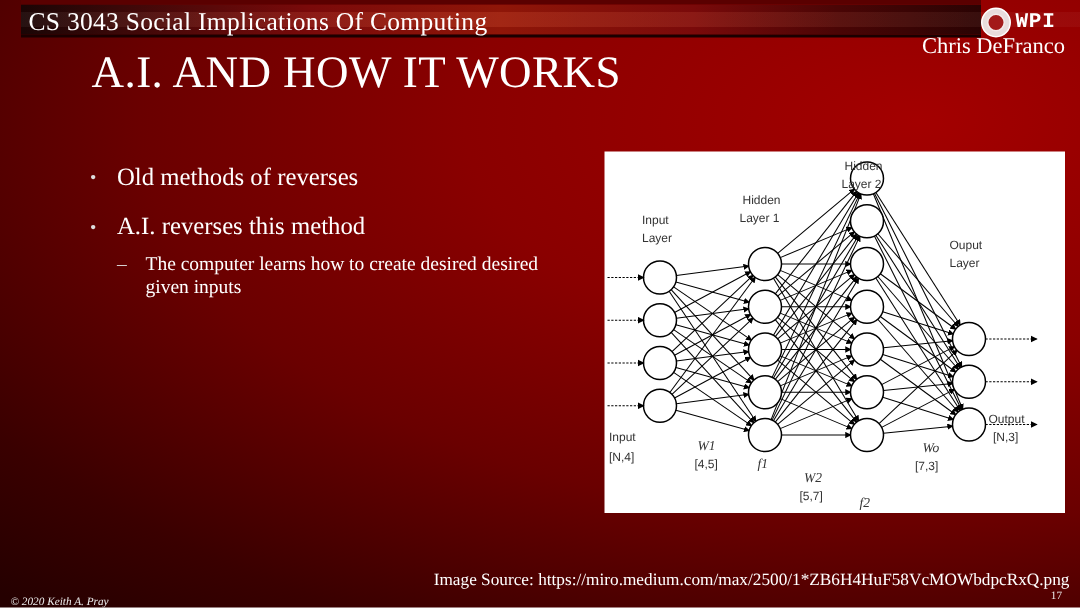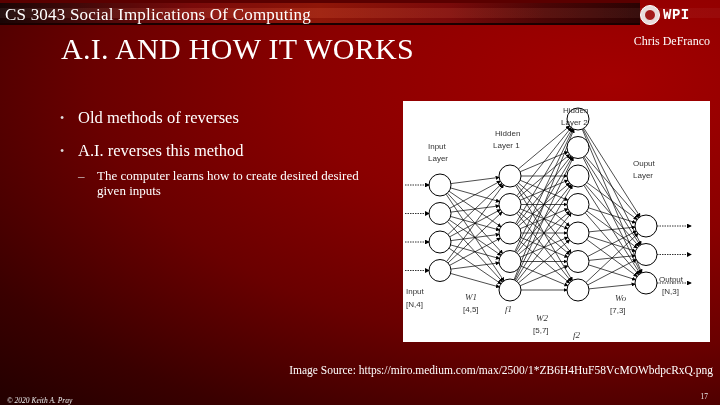--- a/index.html
+++ b/index.html
@@ -3,21 +3,21 @@
 <meta charset="utf-8">
 <style>
   html, body { margin:0; padding:0; }
   body {
     width:720px; height:405px; overflow:hidden; position:relative;
     font-family: "DejaVu Serif", "Liberation Serif", serif;
     background: radial-gradient(ellipse 120% 110% at 85% 20%, #a30000 0%, #8a0000 35%, #6a0000 60%, #3a0000 85%, #250000 100%);
     color:#fff;
   }
   .topbar {
-    position:absolute; left:0; top:0; width:640px; height:25px;
+    position:absolute; left:14px; top:0; width:640px; height:25px;
     background: linear-gradient(to right, #1a0505 0%, #3a0808 10%, #7a0a0a 30%, #8f1608 50%, #7a0a0a 70%, #4a0505 85%, #2a0303 100%);
     border-top:3px solid #5a0000;
     border-bottom:2px solid #1a0000;
     box-sizing:border-box;
   }
   .topbar-shine {
     position:absolute; left:0; top:5px; width:720px; height:10px;
     background: linear-gradient(to right, rgba(255,255,255,0.05), rgba(255,120,80,0.18) 40%, rgba(255,255,255,0.04) 100%);
   }
   .course-title {
@@ -26,35 +26,35 @@
   }
   .logo {
     position:absolute; left:640px; top:1px; display:flex; align-items:center; gap:3px;
   }
   .seal {
     width:20px; height:20px; border-radius:50%; background:#e8dcdc; border:1px solid #fff;
     display:flex; align-items:center; justify-content:center; box-sizing:border-box;
   }
   .seal-inner { width:12px; height:12px; border-radius:50%; background:#a31a1a; border:1px solid #f4eaea; box-sizing:border-box; }
   .wpi-text { font-family:Liberation Mono, monospace; font-weight:bold; font-size:14px; color:#fff; letter-spacing:0.5px; line-height:22px; }
-  .author { position:absolute; right:10px; top:34px; font-size:12px; font-family:"Liberation Serif", serif; }
+  .author { position:absolute; right:10px; top:23px; font-size:15px; font-family:"Liberation Serif", serif; }
   .slide-title {
     position:absolute; left:61px; top:32px; font-size:30px; font-family:"Liberation Serif", serif;
     letter-spacing:0.3px; white-space:nowrap;
   }
   .bullets { position:absolute; left:60px; top:108px; width:320px; font-family:"Liberation Serif", serif; }
   .bullet { position:relative; padding-left:18px; font-size:16.5px; line-height:20px; margin-bottom:13px; }
   .bullet::before { content:"•"; position:absolute; left:0; top:0; font-size:12px; color:#ddd; }
   .sub { position:relative; padding-left:19px; margin-left:18px; font-size:13px; line-height:15px; margin-top:-6px; margin-bottom:13px; }
   .sub .dash { position:absolute; left:0; top:0; color:#ddd; }
   .figure {
     position:absolute; left:403px; top:101px; width:307px; height:241px; background:#fff;
   }
   .figure svg { display:block; }
-  .source { position:absolute; right:7px; top:364px; font-size:11.5px; font-family:"Liberation Serif", serif; white-space:nowrap; }
+  .source { position:absolute; right:7px; top:381px; font-size:11.5px; font-family:"Liberation Serif", serif; white-space:nowrap; }
   .copyright { position:absolute; left:7px; top:396px; font-size:7.5px; font-family:"Liberation Serif", serif; color:#eee;font-style:italic; }
   .pagenum { position:absolute; right:12px; top:392px; font-size:7.5px; font-family:"Liberation Serif", serif; color:#eee; }
 </style>
 </head>
 <body>
 
 <div class="topbar">
   <div class="topbar-shine"></div>
   <div class="course-title">CS 3043 Social Implications Of Computing</div>
   <div class="logo">

